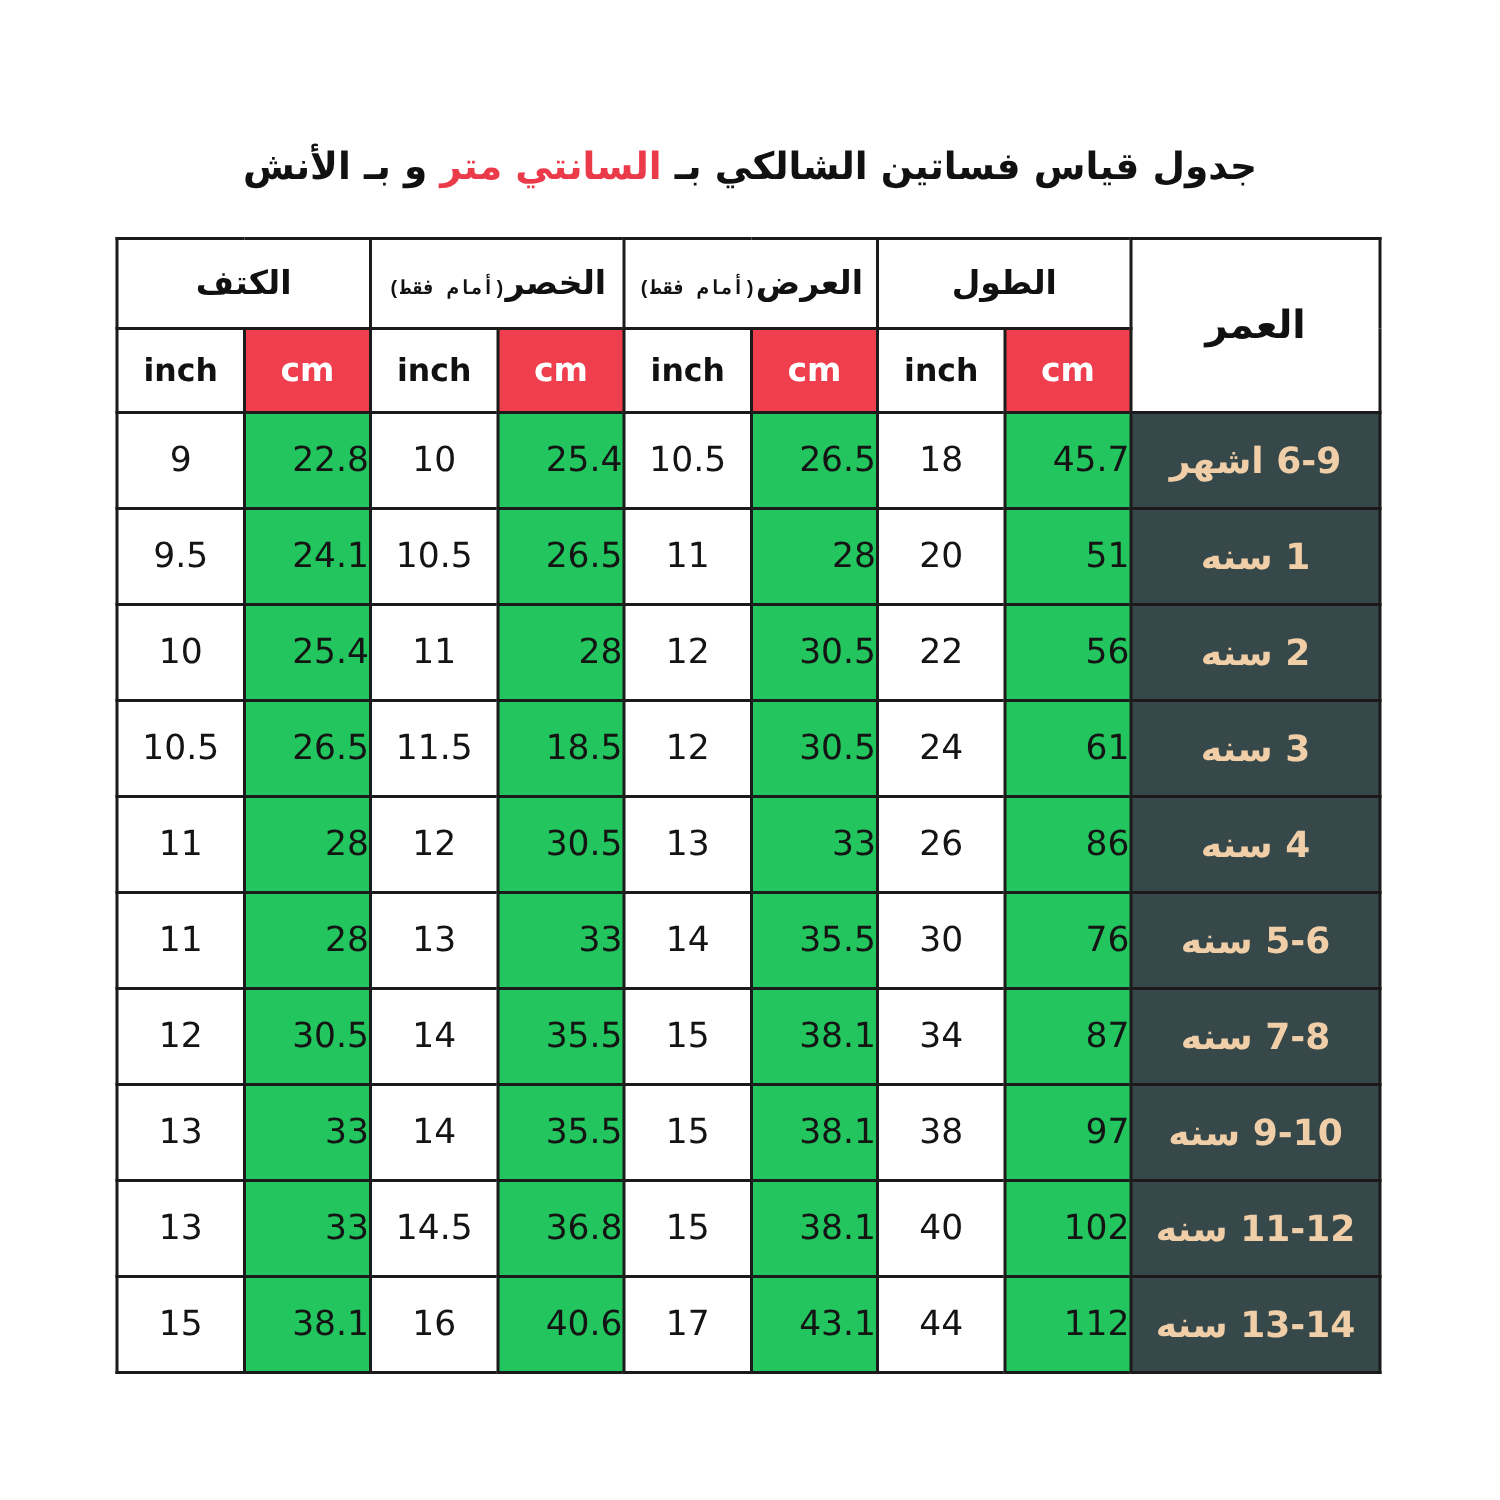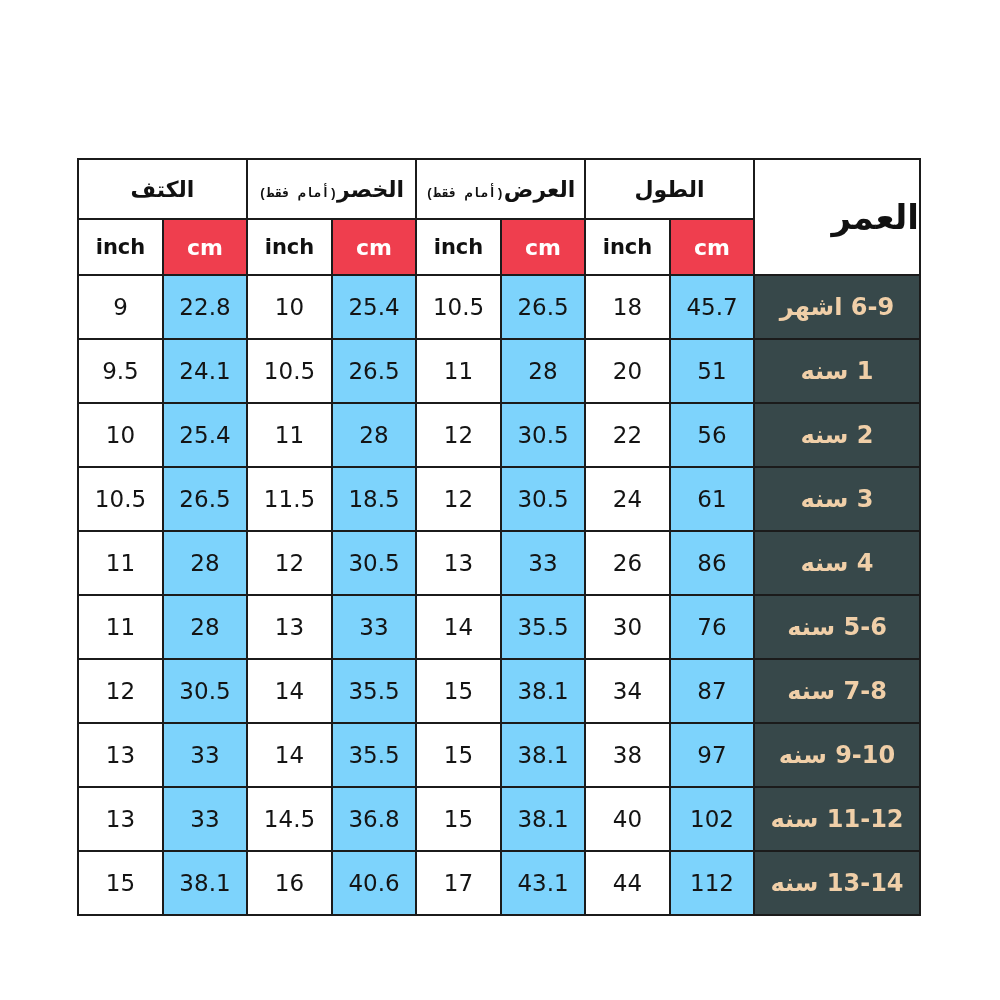--- a/index.html
+++ b/index.html
@@ -75,23 +75,23 @@
     white-space: nowrap;
   }
   th.group .sub {
     font-size: 13px;
     font-weight: bold;
     font-family: Liberation Mono, monospace;
   }
   th.age-head {
     background: #ffffff;
     color: #111111;
-    font-size: 34px;
-    font-weight: bold;
-    text-align: right;
+    font-size: 26px;
+    font-weight: bold;
+    text-align: center;
     vertical-align: middle;
     padding: 0;
   }
 
   
   th.unit-cm {
     height: 54px;
     background: #ef3e4e;
     color: #ffffff;
     font-size: 22px;
@@ -107,24 +107,23 @@
     font-size: 21px;
     font-weight: bold;
     text-align: center;
     vertical-align: middle;
     padding: 0;
   }
 
   
   td.val-cm {
     height: 62px;
-    background: #7dd3fc;
+    background: #22c55e;
     color: #141414;
     font-size: 23px;
-    text-align: center;
     vertical-align: middle;
     padding: 0;
   }
   td.val-inch {
     height: 62px;
     background: #ffffff;
     color: #141414;
     font-size: 23px;
     text-align: center;
     vertical-align: middle;
@@ -140,20 +139,25 @@
     vertical-align: middle;
     padding: 0;
     white-space: nowrap;
   }
 </style>
 </head>
 <body>
 
 <div id="page">
 
+  <div class="title-wrap">
+    <div class="title">
+      <span>جدول قياس فساتين الشالكي بـ </span><span class="accent">السانتي متر</span><span> و بـ الأنش</span>
+    </div>
+  </div>
 
   <div class="table-wrap">
     <table class="size-table">
       <colgroup>
         <col class="age">
         <col class="cm">
           <col class="inch">
         <col class="cm">
           <col class="inch">
         <col class="cm">

